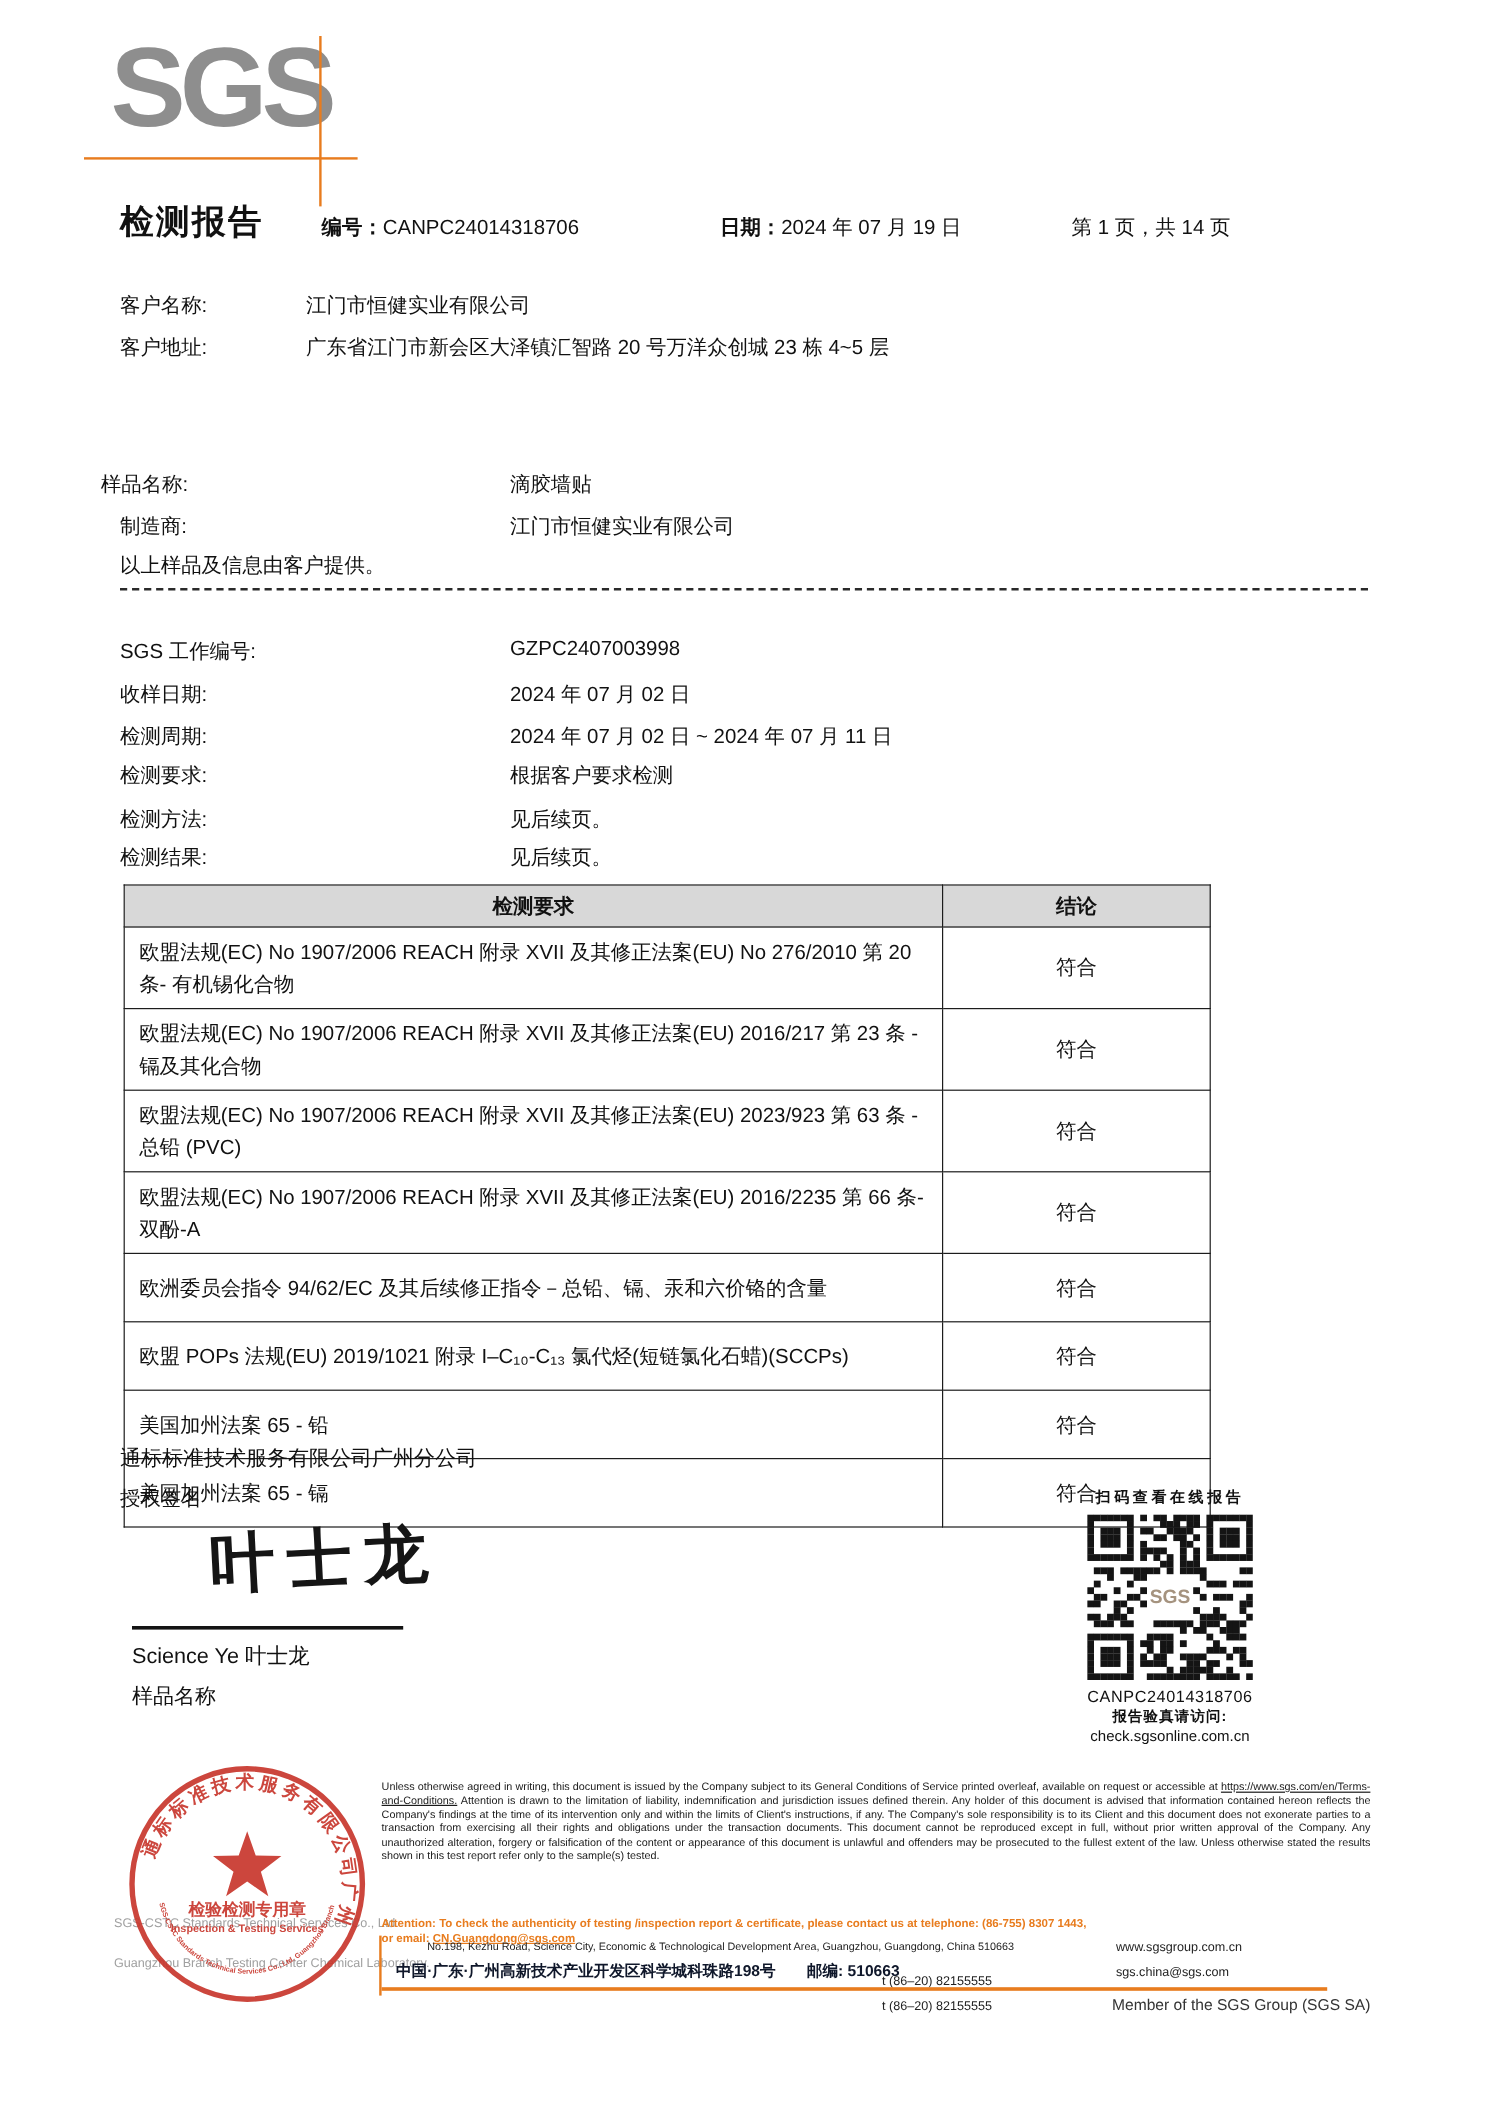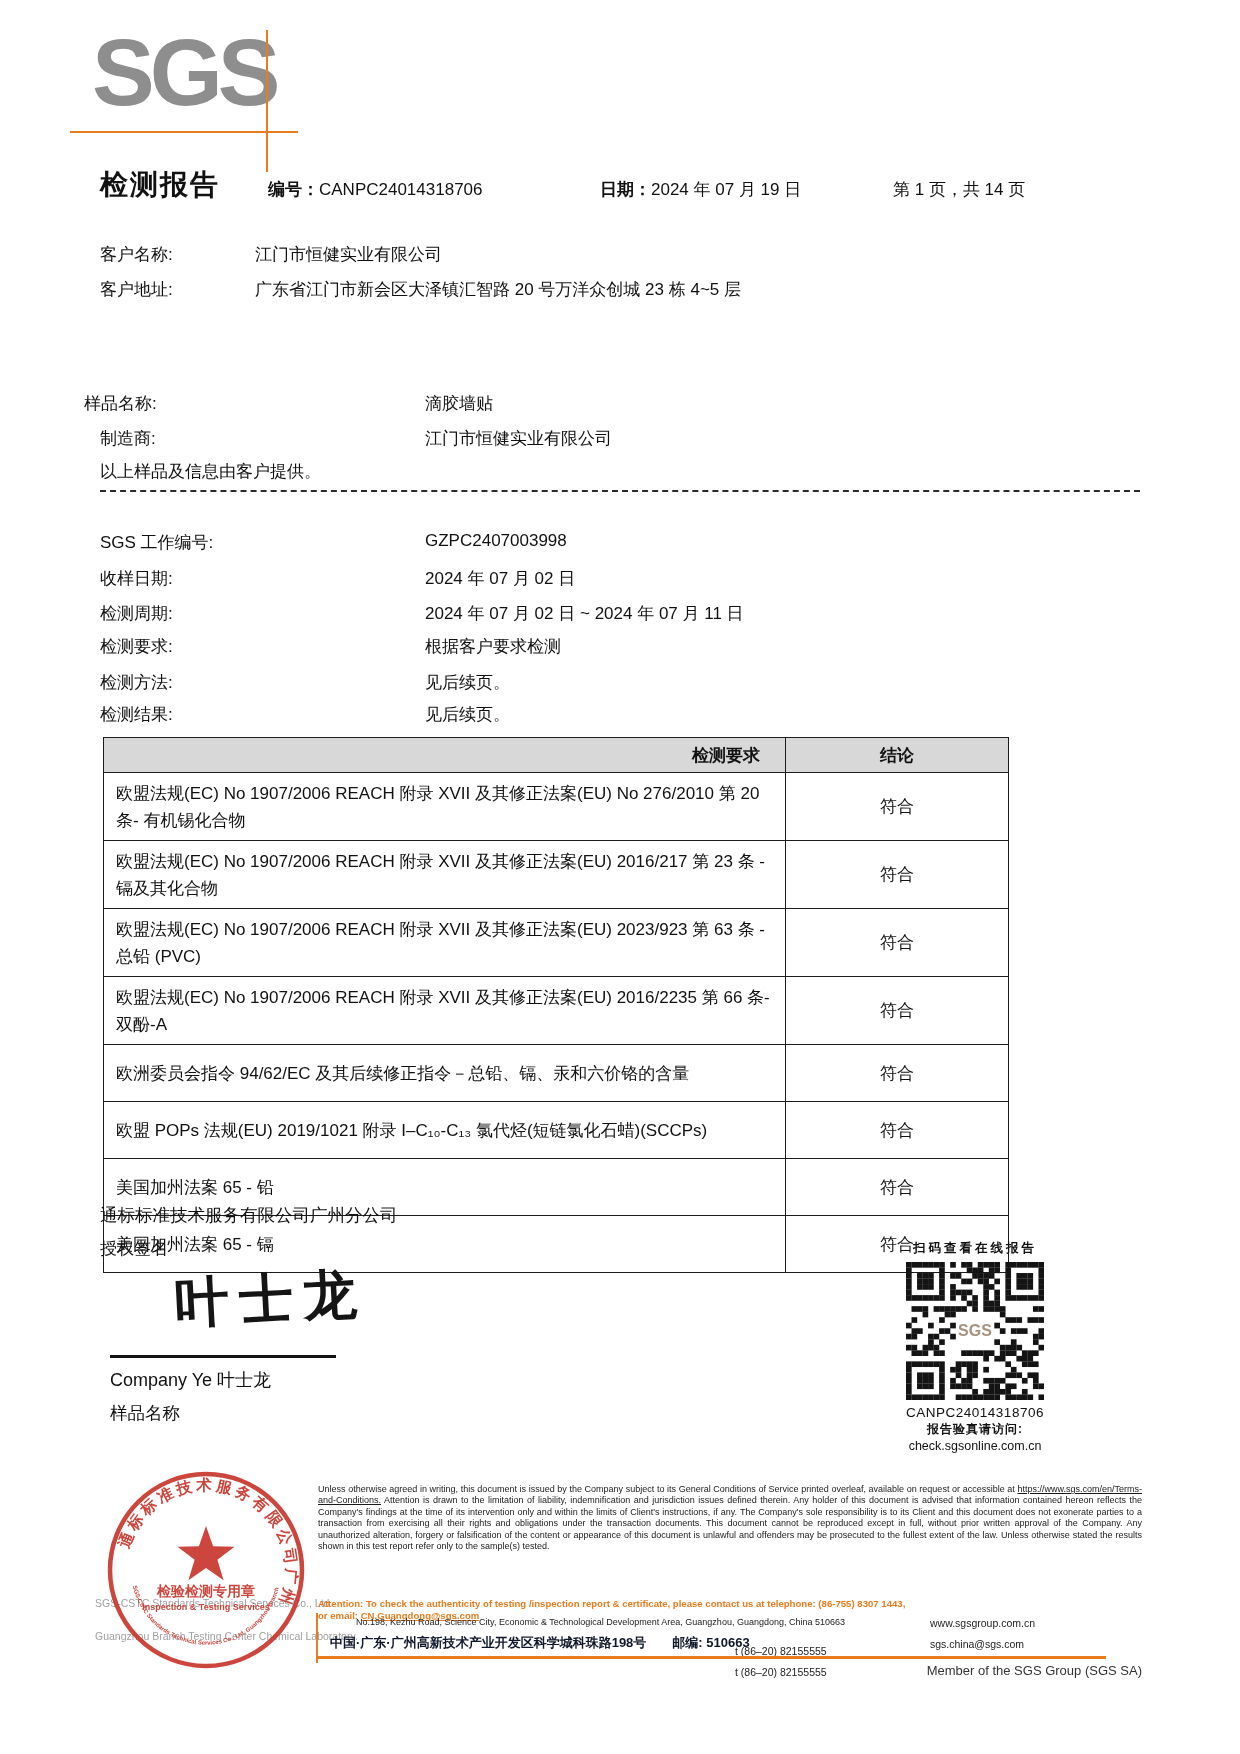--- a/index.html
+++ b/index.html
@@ -16,21 +16,21 @@
   .report-title{left:100px;top:166px;font-size:28px;font-weight:bold;letter-spacing:2px;}
   .hline-item{top:178px;font-size:17px;white-space:nowrap;}
   .hline-item b{font-weight:bold;}
   
   .lbl{font-size:17px;white-space:nowrap;}
   .val{font-size:17px;white-space:nowrap;}
   .dashed-sep{left:100px;top:490px;width:1040px;border-top:2px dashed #2a2a2a;}
   
   .results{left:103px;top:737px;width:905px;border-collapse:collapse;table-layout:fixed;}
   .results th,.results td{border:1.5px solid #1c1c1c;font-size:17px;vertical-align:middle;}
-  .results th{background:#d8d8d8;height:30px;font-weight:bold;text-align:right;padding:2px 25px;}
+  .results th{background:#d8d8d8;height:30px;font-weight:bold;text-align:center;padding:2px 25px;}
   .results th.conc{text-align:center;padding:2px 4px;}
   .results td.req{padding:5px 12px;line-height:27px;}
   .results td.conc{text-align:center;}
   .results tr.tall td{height:57px;}
   .results tr.short td{height:46px;}
   
   .company-line{left:100px;top:1203px;font-size:17.5px;}
   .sign-label{left:100px;top:1237px;font-size:17px;}
   .sig-svg{left:160px;top:1258px;}
   .sig-line{left:110px;top:1355px;width:226px;height:2.5px;background:#141414;}
@@ -145,21 +145,21 @@
     </tr>
   </tbody>
     </table>
 
   <div class="abs company-line">通标标准技术服务有限公司广州分公司</div>
   <div class="abs sign-label">授权签名</div>
   <svg class="abs sig-svg" width="240" height="96" viewBox="0 0 240 96">
     <text x="16" y="64" font-size="54" font-weight="bold" fill="#151515" letter-spacing="10" transform="rotate(-3 16 64)">叶士龙</text>
   </svg>
   <div class="abs sig-line"></div>
-  <div class="abs signer">Company Ye 叶士龙</div>
+  <div class="abs signer">Science Ye 叶士龙</div>
   <div class="abs signer-role">样品名称</div>
 
   <div class="abs qr-block">
     <div class="qr-caption">扫码查看在线报告</div>
     <svg id="qr" class="qr-svg" width="138" height="138" viewBox="0 0 138 138">
         <rect x="0.00" y="0.00" width="5.67" height="5.67" fill="#141414"></rect>
         <rect x="5.52" y="0.00" width="5.67" height="5.67" fill="#141414"></rect>
         <rect x="11.04" y="0.00" width="5.67" height="5.67" fill="#141414"></rect>
         <rect x="16.56" y="0.00" width="5.67" height="5.67" fill="#141414"></rect>
         <rect x="22.08" y="0.00" width="5.67" height="5.67" fill="#141414"></rect>

